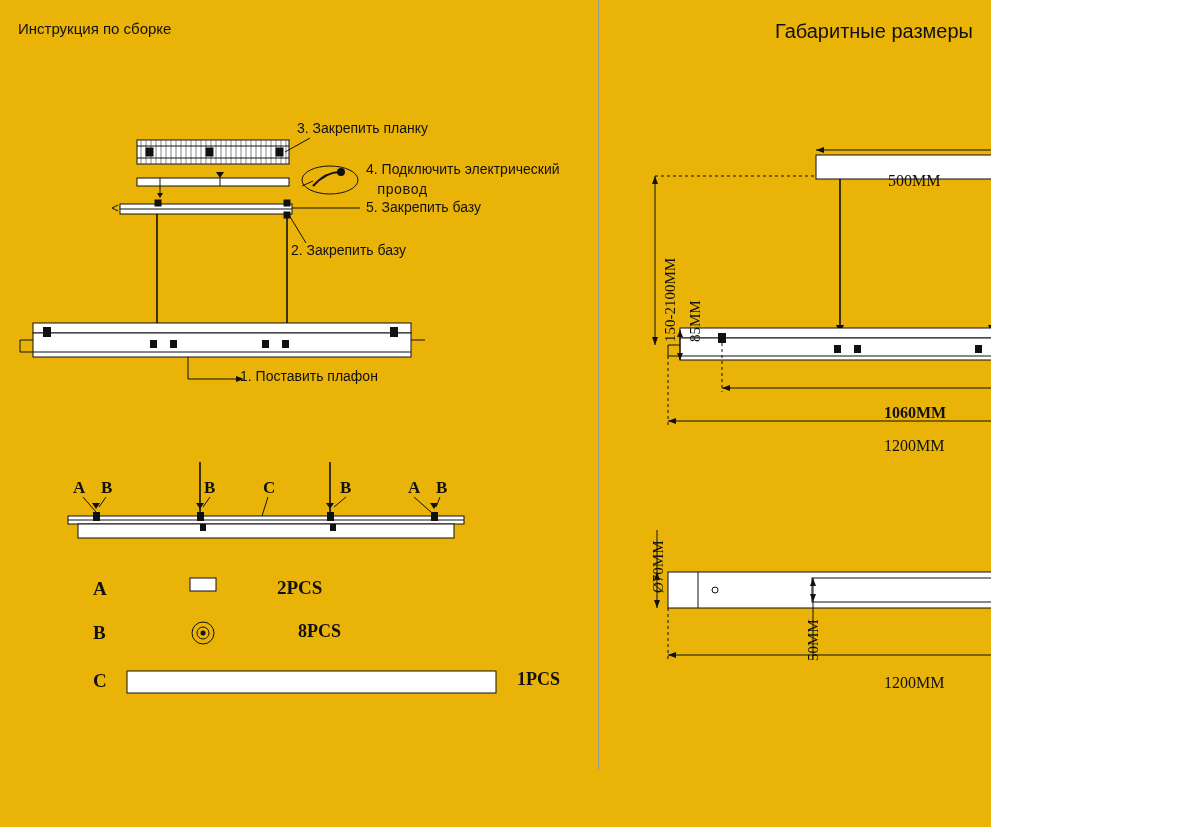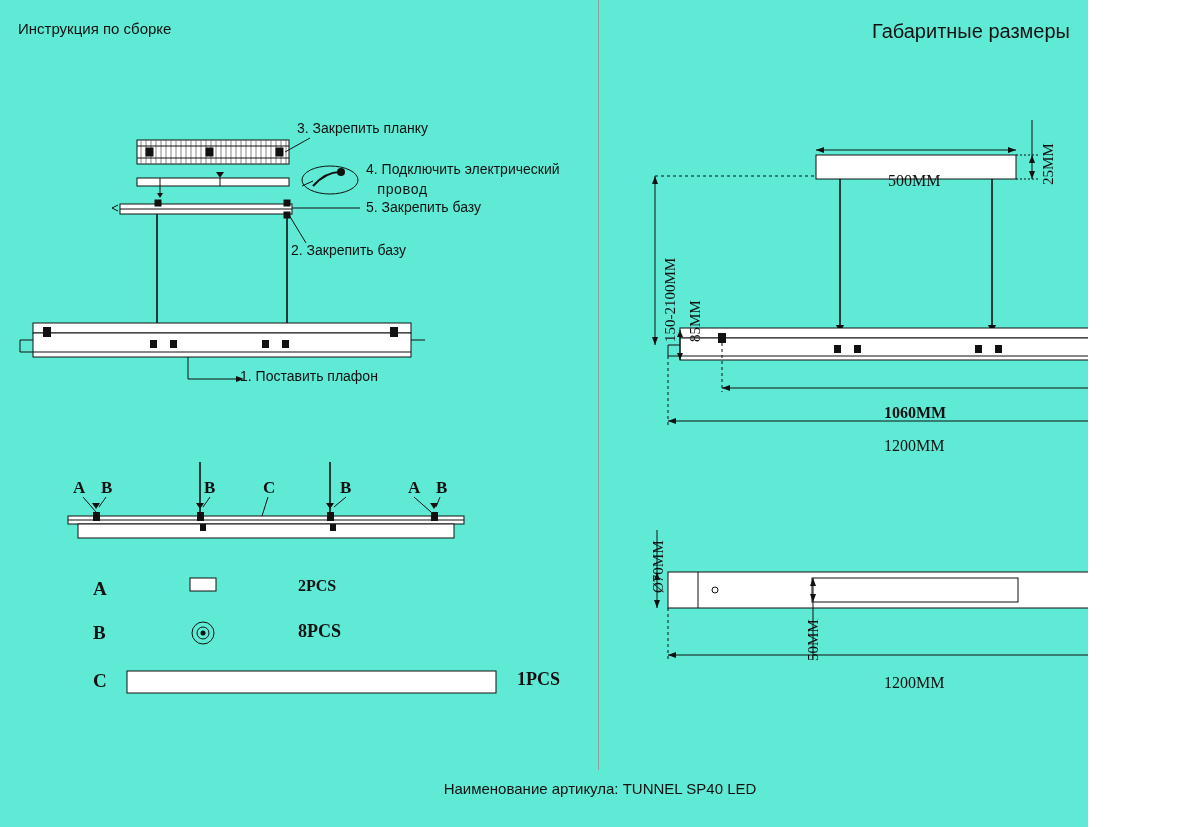--- a/index.html
+++ b/index.html
@@ -6,23 +6,23 @@
     margin: 0;
     padding: 0;
     background: #ffffff;
   }
   body {
     font-family: "Liberation Sans", sans-serif;
     color: #111111;
   }
   #sheet {
     position: relative;
-    width: 1088px;
+    width: 991px;
     height: 827px;
-    background: #5eead4;
+    background: #eab308;
     overflow: hidden;
   }
   .divider-v {
     position: absolute;
     left: 598px;
     top: 0;
     width: 1px;
     height: 770px;
     background: #9a9a9a;
   }
@@ -229,21 +229,21 @@
 
   <div class="lbl-serif" style="left:73px; top:478px;">A</div>
   <div class="lbl-serif" style="left:101px; top:478px;">B</div>
   <div class="lbl-serif" style="left:204px; top:478px;">B</div>
   <div class="lbl-serif" style="left:263px; top:478px;">C</div>
   <div class="lbl-serif" style="left:340px; top:478px;">B</div>
   <div class="lbl-serif" style="left:408px; top:478px;">A</div>
   <div class="lbl-serif" style="left:436px; top:478px;">B</div>
 
   <div class="lbl-serif" style="left:93px; top:578px; font-size:19px;">A</div>
-  <div class="lbl-serif" style="left:298px; top:577px; font-size:16px;">2PCS</div>
+  <div class="lbl-serif" style="left:277px; top:577px; font-size:19px;">2PCS</div>
 
   <div class="lbl-serif" style="left:93px; top:622px; font-size:19px;">B</div>
   <div class="lbl-serif" style="left:298px; top:621px; font-size:18px;">8PCS</div>
 
   <div class="lbl-serif" style="left:93px; top:670px; font-size:19px;">C</div>
   <div class="lbl-serif" style="left:517px; top:669px; font-size:18px;">1PCS</div>
 
   <div class="svgwrap" style="left:600px;">
     <svg width="600" height="770" viewBox="0 0 600 770">
       <g stroke="#111" fill="none" stroke-width="1">
@@ -329,14 +329,13 @@
   <div class="dim-v" style="left:1040px; top:185px; font-size:15px;">25MM</div>
   <div class="dim-v" style="left:662px; top:342px; font-size:15px;">150-2100MM</div>
   <div class="dim-v" style="left:687px; top:342px; font-size:15px;">85MM</div>
   <div class="dim" style="left:884px; top:380px; font-size:16px;font-weight:bold;">1060MM</div>
   <div class="dim" style="left:884px; top:413px; font-size:16px;">1200MM</div>
 
   <div class="dim-v" style="left:650px; top:593px; font-size:15px;">Ø70MM</div>
   <div class="dim-v" style="left:805px; top:661px; font-size:15px;">50MM</div>
   <div class="dim" style="left:884px; top:650px; font-size:16px;">1200MM</div>
 
-  <div class="footer">Наименование артикула: TUNNEL SP40 LED</div>
 </div>
 
 </body></html>

